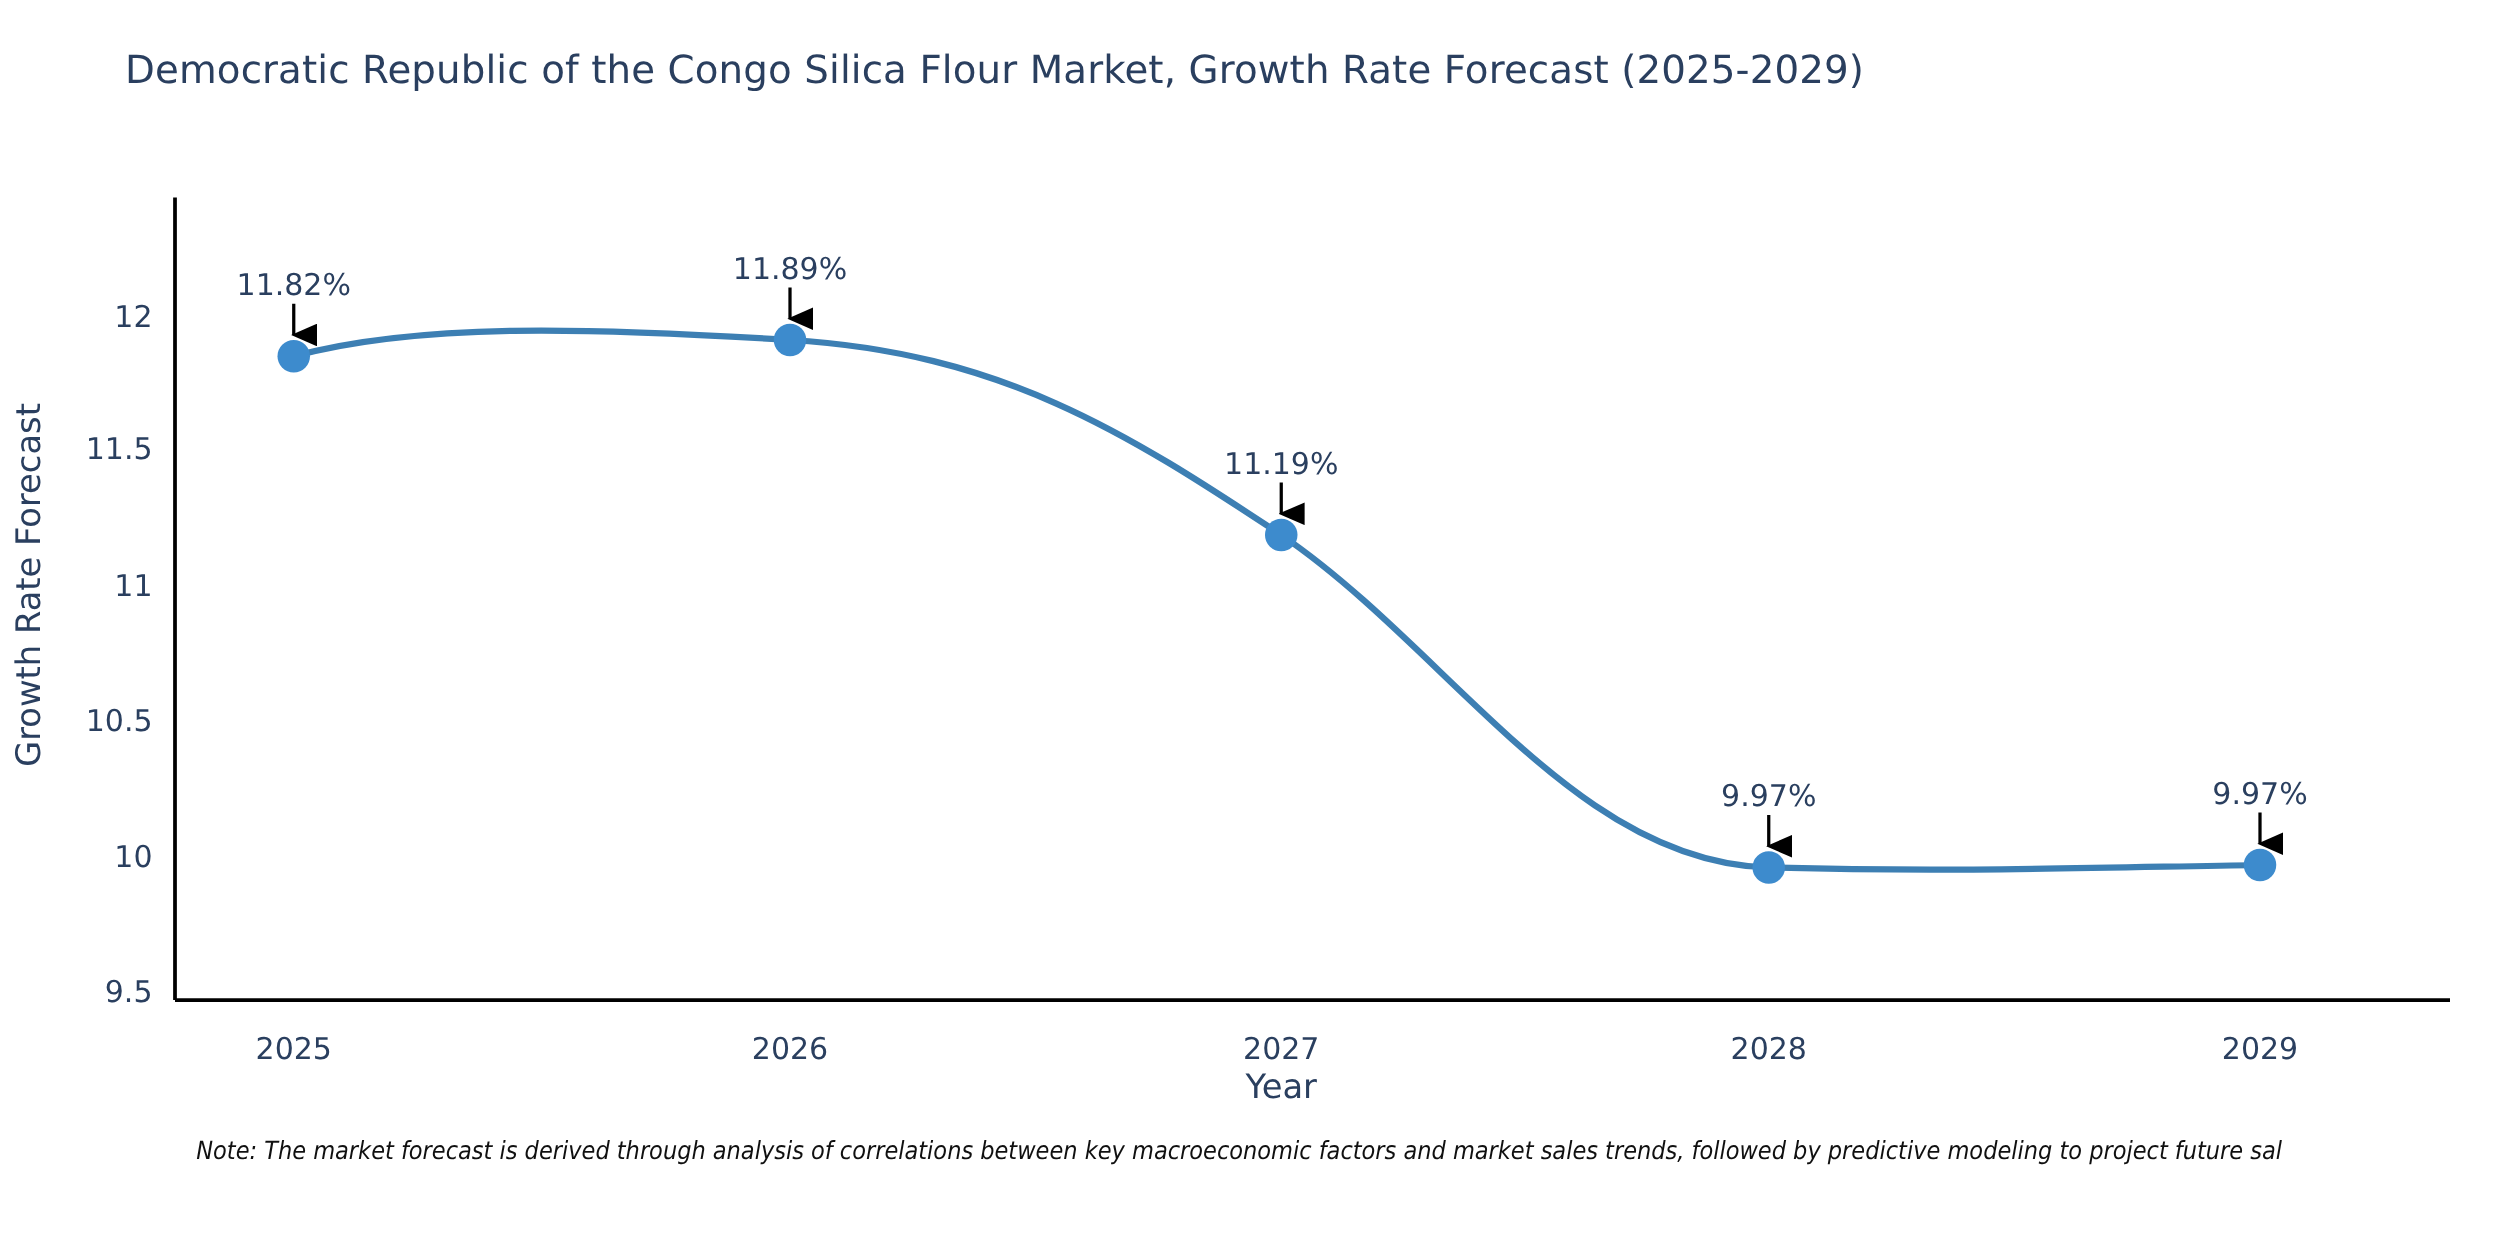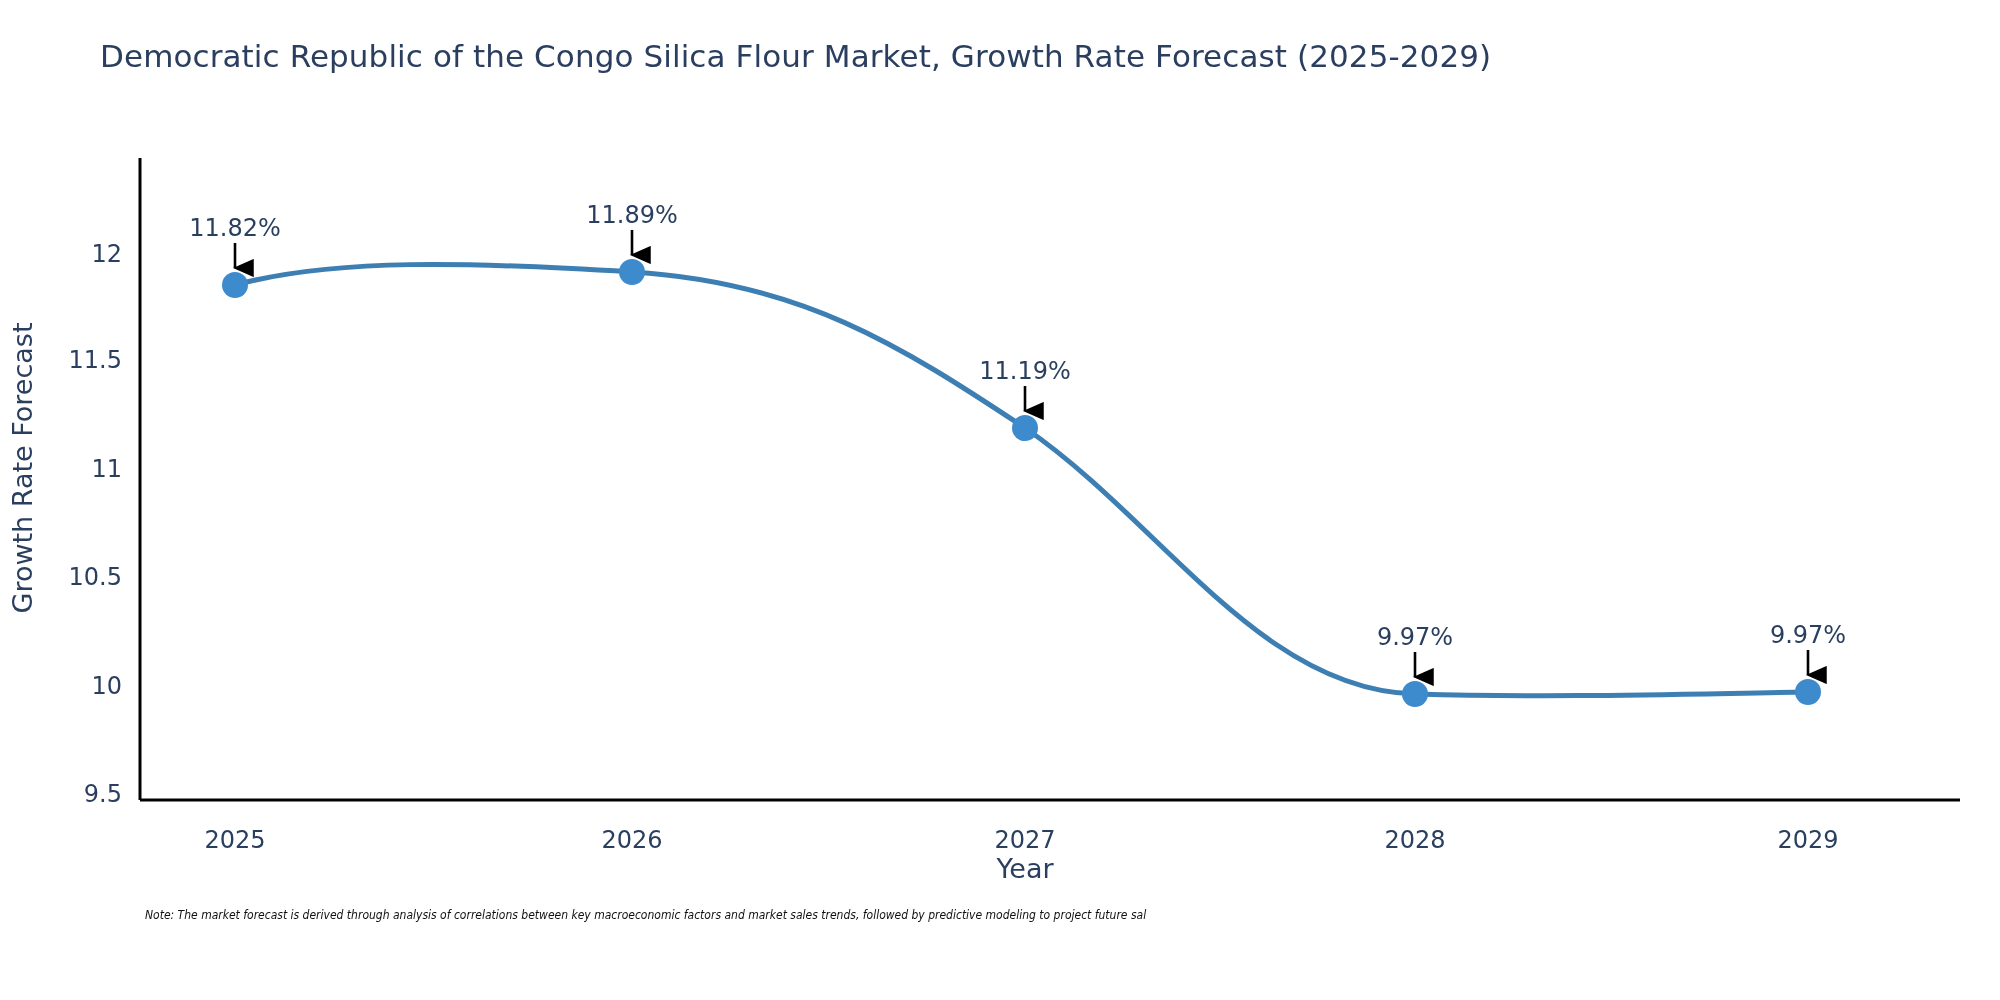--- a/index.html
+++ b/index.html
@@ -44,23 +44,23 @@
     font-family: "DejaVu Sans", "Liberation Sans", sans-serif;
   }
   .point-label {
     fill: #2a3f5f;
     font-size: 24px;
     font-family: "DejaVu Sans", "Liberation Sans", sans-serif;
     text-anchor: middle;
   }
   #note {
     position: absolute;
-    left: 145px;
+    left: 157px;
     top: 908px;
-    font-size: 12px;
+    font-size: 20px;
     font-style: italic;
     color: #101010;
     white-space: nowrap;
     font-family: "DejaVu Sans Condensed", "DejaVu Sans", "Liberation Sans", sans-serif;
   }
 </style>
 </head>
 <body>
 
 <div id="figure">

